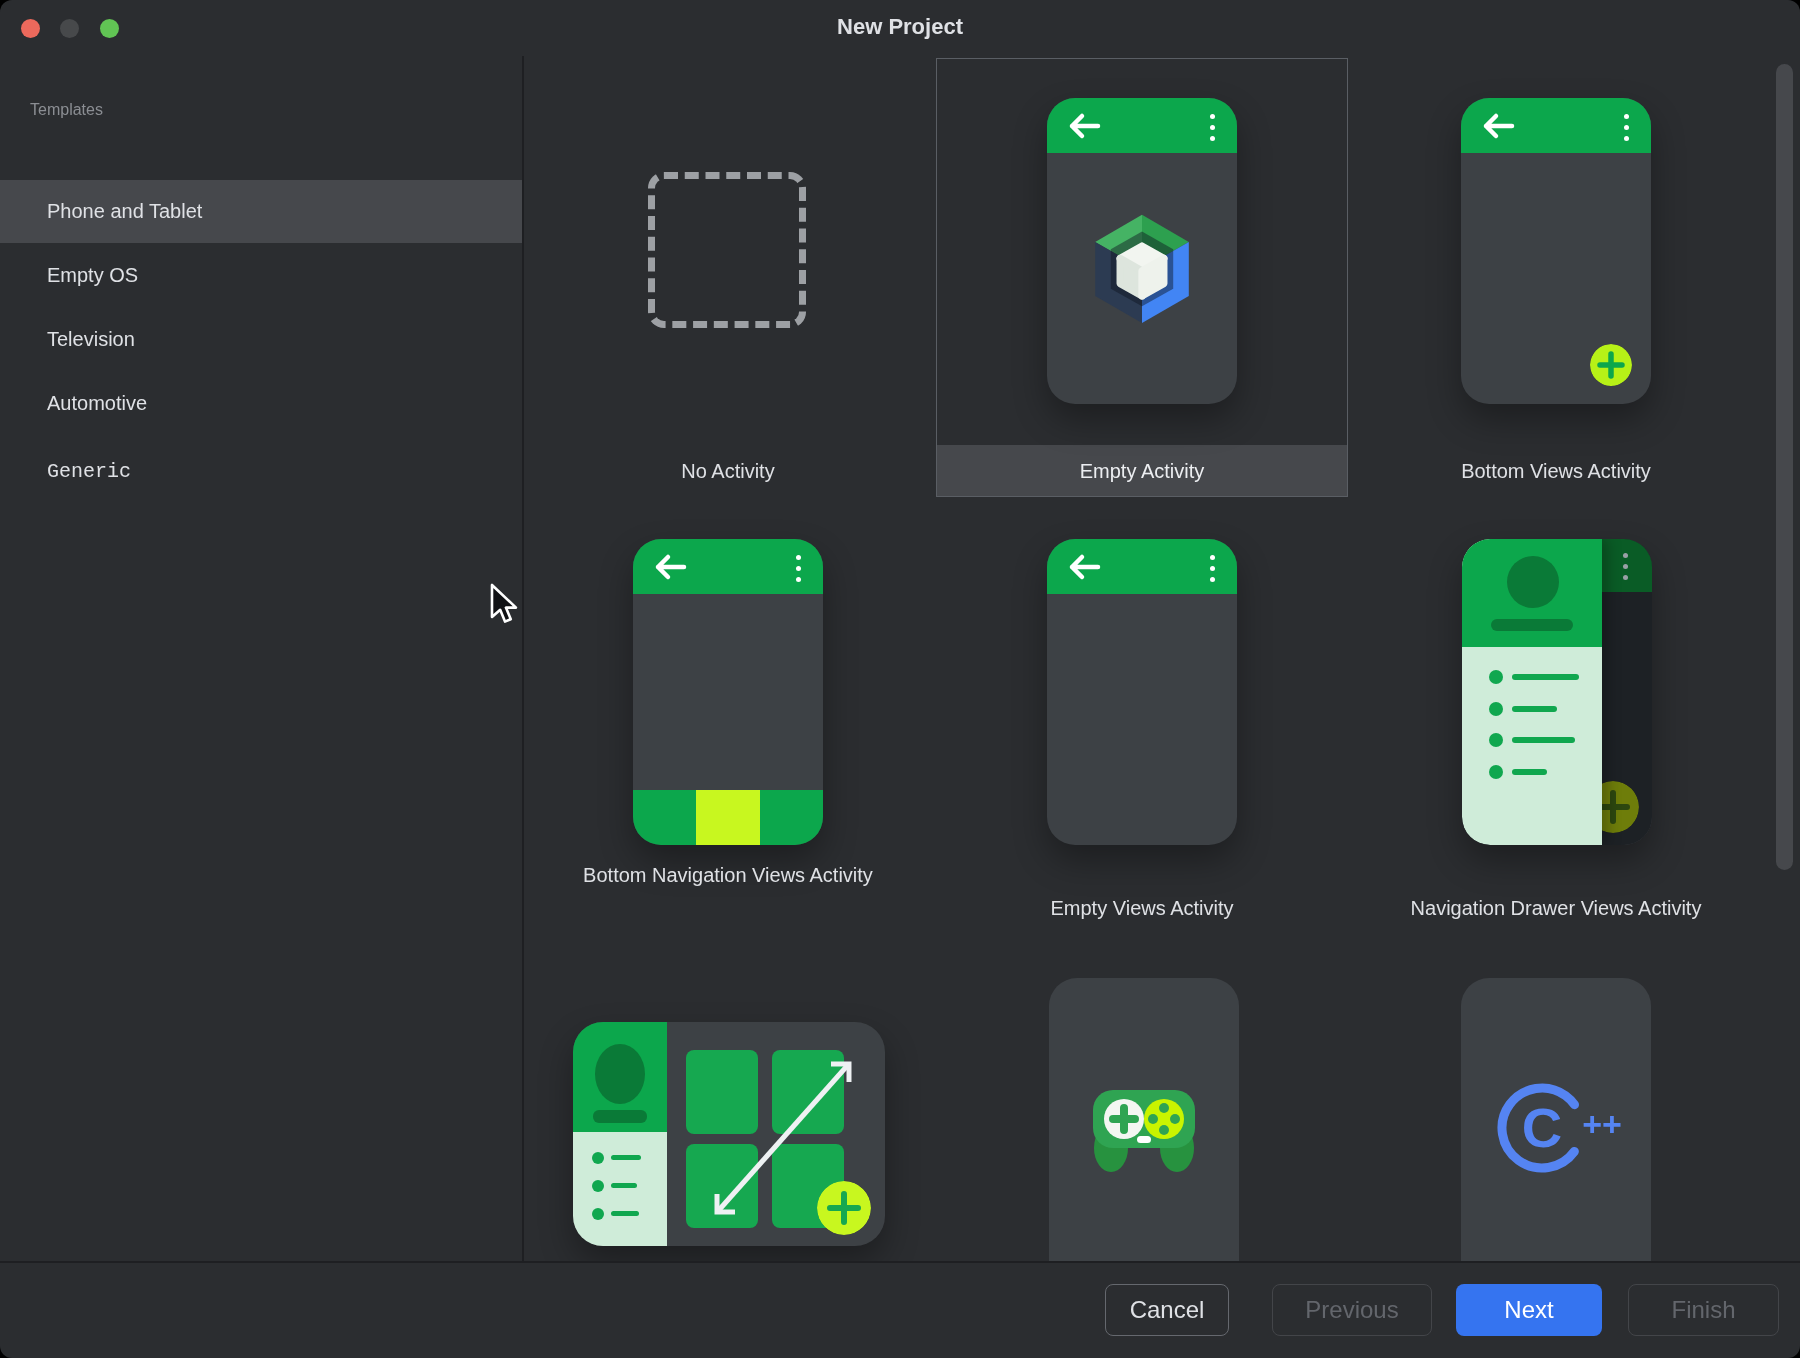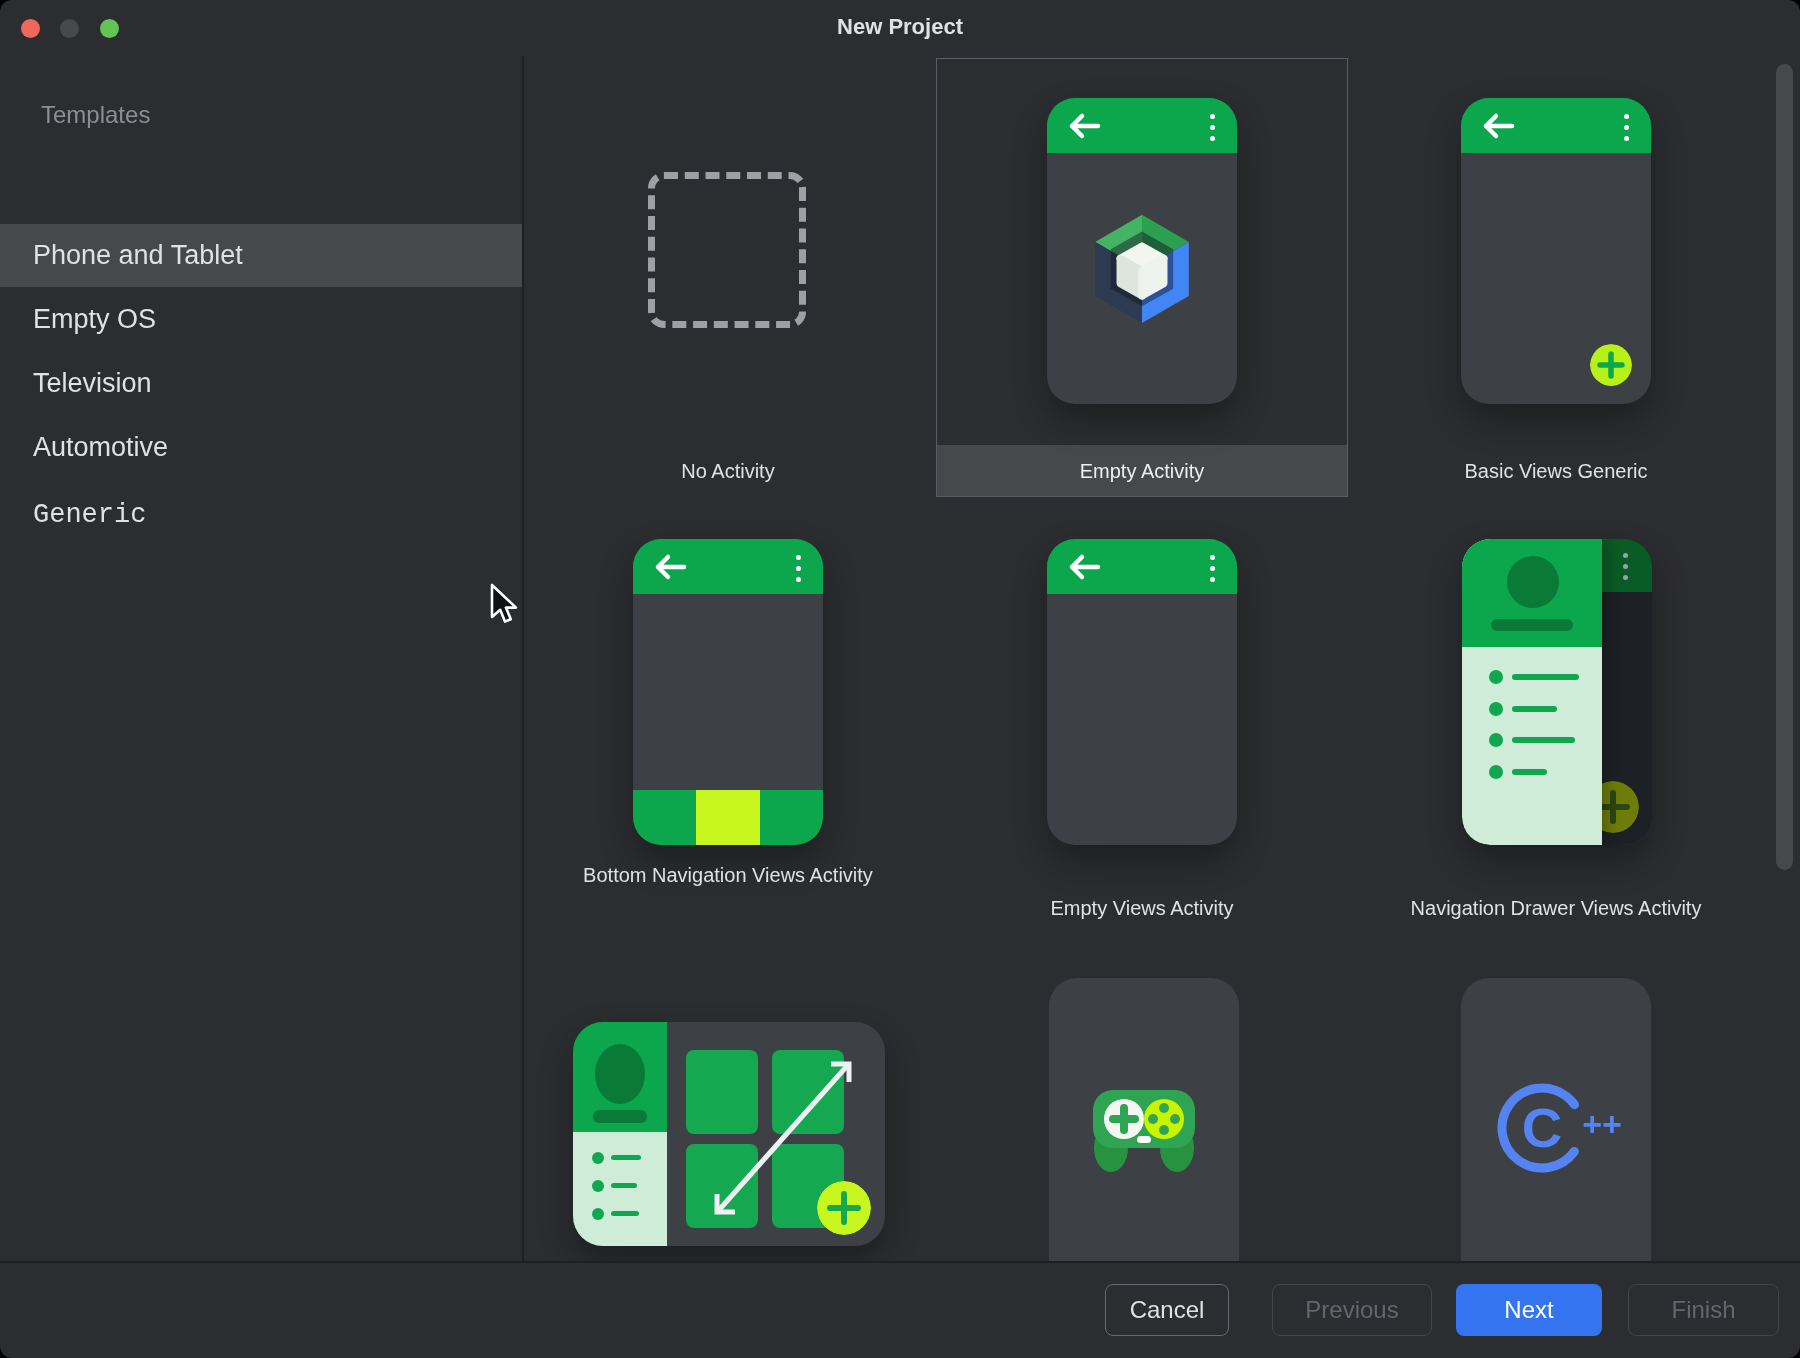--- a/index.html
+++ b/index.html
@@ -6,22 +6,22 @@
   #stage{
     position:relative;width:1800px;height:1358px;background:#2b2d30;
     border-radius:12px;overflow:hidden;
     font-family:"Liberation Sans",sans-serif;color:#dfe1e5;
   }
   .abs{position:absolute;}
   
   .traffic{width:19px;height:19px;border-radius:50%;}
   #win-title{left:0;right:0;top:14px;text-align:center;font-size:22px;font-weight:bold;color:#dfe1e5;}
   
-  #sidebar-header{left:41px;top:101px;font-size:24px;color:#8b8e93;}
-  .side-item{left:0;width:522px;height:63px;line-height:63px;padding-left:33px;font-size:27px;color:#dfe1e5;box-sizing:border-box;margin-top:44px;}
+  #sidebar-header{left:30px;top:101px;font-size:16px;color:#8b8e93;}
+  .side-item{left:0;width:522px;height:63px;line-height:63px;padding-left:47px;font-size:20px;color:#dfe1e5;box-sizing:border-box;}
   .side-item.sel{background:#46484c;}
   .vline{width:2px;background:#1e1f22;}
   .hline{height:2px;background:#1e1f22;}
   
   .tpl-label{width:414px;text-align:center;font-size:20px;color:#dfe1e5;line-height:31px;}
   .sel-outline{border:1.5px solid #5a5e64;box-sizing:border-box;}
   .sel-slab{background:#46484c;}
   .phone{position:absolute;width:190px;height:306px;border-radius:28px;background:#3d4145;
          box-shadow:0 16px 34px rgba(0,0,0,.33);overflow:hidden;}
   .phone.clip{height:283px;border-radius:28px 28px 0 0;box-shadow:none;}
@@ -114,21 +114,21 @@
             <i></i>
             <i></i>
             <i></i>
           </div>
       </div>
       <svg class="fab" style="left:129px;top:246px;" width="42" height="42" viewBox="0 0 42 42">
         <circle cx="21" cy="21" r="21" fill="#b7f117"></circle>
         <path d="M21 10 V32 M10 21 H32" stroke="#0ca74c" stroke-width="5.5" stroke-linecap="round"></path>
       </svg>
     </div>
-    <div class="abs tpl-label" style="left:0;top:398px;">Basic Views Generic</div>
+    <div class="abs tpl-label" style="left:0;top:398px;">Bottom Views Activity</div>
   </div>
 
   <div class="abs" style="left:521px;top:520px;width:414px;height:425px;">
     <div class="phone" style="left:112px;top:19px;">
       <div class="phead">
         <svg class="abs" style="left:18px;top:14px;" width="38" height="28" viewBox="0 0 38 28">
           <path d="M17 4 L7 14 L17 24 M7 14 H33" fill="none" stroke="#fff" stroke-width="4.5" stroke-linecap="round" stroke-linejoin="round"></path>
         </svg>
         <div class="kebab" style="right:22px;">
             <i></i>

